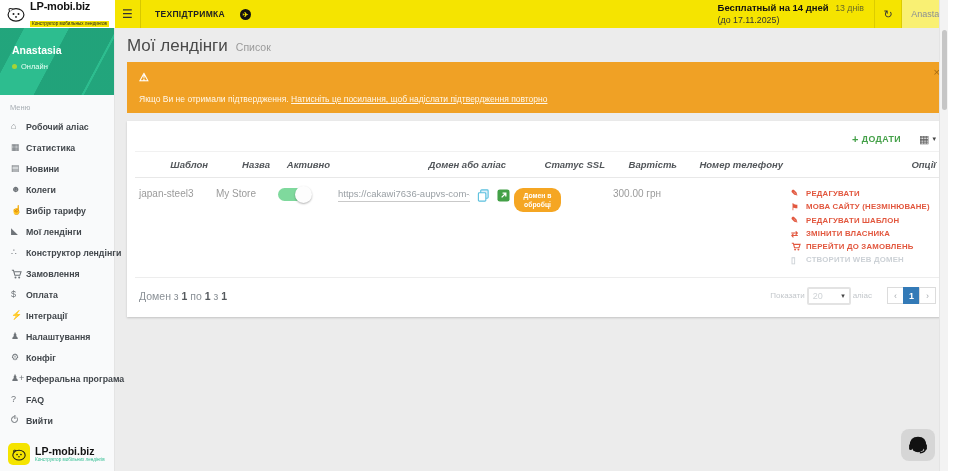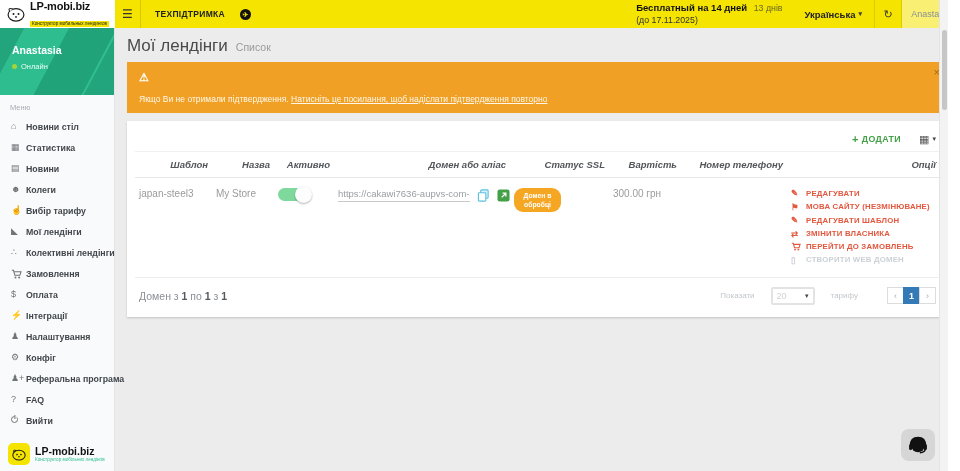--- a/index.html
+++ b/index.html
@@ -87,21 +87,21 @@
 
   .opts { display:flex; flex-direction:column; gap:3.5px; }
   .opt { display:flex; align-items:center; gap:4px; font-size:7.8px; font-weight:bold; color:#e2573e; letter-spacing:.2px; cursor:pointer; white-space:nowrap; }
   .opt .oic { width:11px; font-size:8.5px; text-align:left; }
   .opt .oic svg { display:block; }
   .opt.disabled { color:#ccd1d6; cursor:default; }
 
   .card-footer { display:flex; justify-content:space-between; align-items:center; border-top:1px solid #ededed; padding:9px 4px 12px 4px; margin-top:4px; }
   .records { font-size:10.5px; color:#8a9096; }
   .records b { color:#55595d; }
-  .pager-zone { display:flex; align-items:center; gap:16px; }
+  .pager-zone { display:flex; align-items:center; gap:2px; }
   .pz-label { font-size:8px; color:#c3c7cb; }
   .len-select { width:44px; height:18px; border:2px solid #e3e3e3; border-radius:2px; display:flex; align-items:center; justify-content:space-between; padding:0 4px; color:#cfd3d6; font-size:9px; cursor:default; }
   .pager { display:flex; margin-left:14px; }
   .pg-btn { min-width:17px; height:17px; border:1px solid #dcdcdc; background:#fff; color:#a9adb1; font-size:9px; display:flex; align-items:center; justify-content:center; margin-left:-1px; cursor:pointer; padding:0 4px; }
   .pg-btn.active { background:#337ab7; border-color:#337ab7; color:#fff; font-weight:bold; }
 
   
   .scrollbar { position:absolute; top:0; right:0; width:9px; height:471px; background:#f3f3f3; border-left:1px solid #e4e4e4; z-index:9; }
   .scroll-thumb { position:absolute; top:30px; left:2px; width:5px; height:80px; background:#c6c6c6; border-radius:3px; }
   .chat-widget { position:absolute; right:13px; bottom:10px; width:34px; height:32px; background:#d6d6d6; border-radius:8px; display:flex; align-items:center; justify-content:center; cursor:pointer; z-index:8; }
@@ -133,45 +133,41 @@
       <span class="tg-circle">✈</span>
     </div>
     <div class="topbar-spacer"></div>
     <div class="trial-cell">
       <div class="trial-line1">
         <span class="trial-bold">Бесплатный на 14 дней</span>
         <span class="trial-days">13 днів</span>
       </div>
       <div>(до 17.11.2025)</div>
     </div>
-    <div class="lang-cell">
-      <span>Українська</span>
-      <span class="caret">▾</span>
-    </div>
     <div class="refresh-cell">
         <span>↻</span>
       </div>
     <div class="user-cell">
         <span>Anastasia</span>
       </div>
   </div>
 
   <div class="sidebar">
     <div class="profile">
       <div class="profile-name">Anastasia</div>
       <div class="profile-status">
         <span class="status-dot"></span>
         <span>Онлайн</span>
       </div>
     </div>
     <div class="menu-label">Меню</div>
 
     <div class="menu-item">
       <span class="mi-icon">⌂</span>
-      <span class="mi-label">Новини стіл</span>
+      <span class="mi-label">Робочий аліас</span>
     </div>
     <div class="menu-item">
       <span class="mi-icon">▦</span>
       <span class="mi-label">Статистика</span>
     </div>
     <div class="menu-item">
       <span class="mi-icon">▤</span>
       <span class="mi-label">Новини</span>
     </div>
     <div class="menu-item">
@@ -181,21 +177,21 @@
     <div class="menu-item">
       <span class="mi-icon">☝</span>
       <span class="mi-label">Вибір тарифу</span>
     </div>
     <div class="menu-item">
       <span class="mi-icon">◣</span>
       <span class="mi-label">Мої лендінги</span>
     </div>
     <div class="menu-item">
       <span class="mi-icon">∴</span>
-      <span class="mi-label">Колективні лендінги</span>
+      <span class="mi-label">Конструктор лендінги</span>
     </div>
     <div class="menu-item">
       <span class="mi-icon">
         <svg width="11" height="10" viewBox="0 0 16 15">
             <path d="M1 2h2.5l2 7.5h7.5l1.8-5.5H5" fill="none" stroke="#6f7479" stroke-width="1.6"></path>
             <circle cx="6.5" cy="12.7" r="1.5" fill="#6f7479"></circle>
             <circle cx="12" cy="12.7" r="1.5" fill="#6f7479"></circle>
           </svg>
       </span>
       <span class="mi-label">Замовлення</span>
@@ -366,21 +362,21 @@
           <b>1</b>
           <span>з</span>
           <b>1</b>
         </div>
         <div class="pager-zone">
           <span class="pz-label">Показати</span>
           <span class="len-select">
             <span>20</span>
             <span class="caret">▾</span>
           </span>
-          <span class="pz-label">тарифу</span>
+          <span class="pz-label">аліас</span>
           <span class="pager">
             <span class="pg-btn">‹</span>
             <span class="pg-btn active">1</span>
             <span class="pg-btn">›</span>
           </span>
         </div>
       </div>
     </div>
   </div>
 

